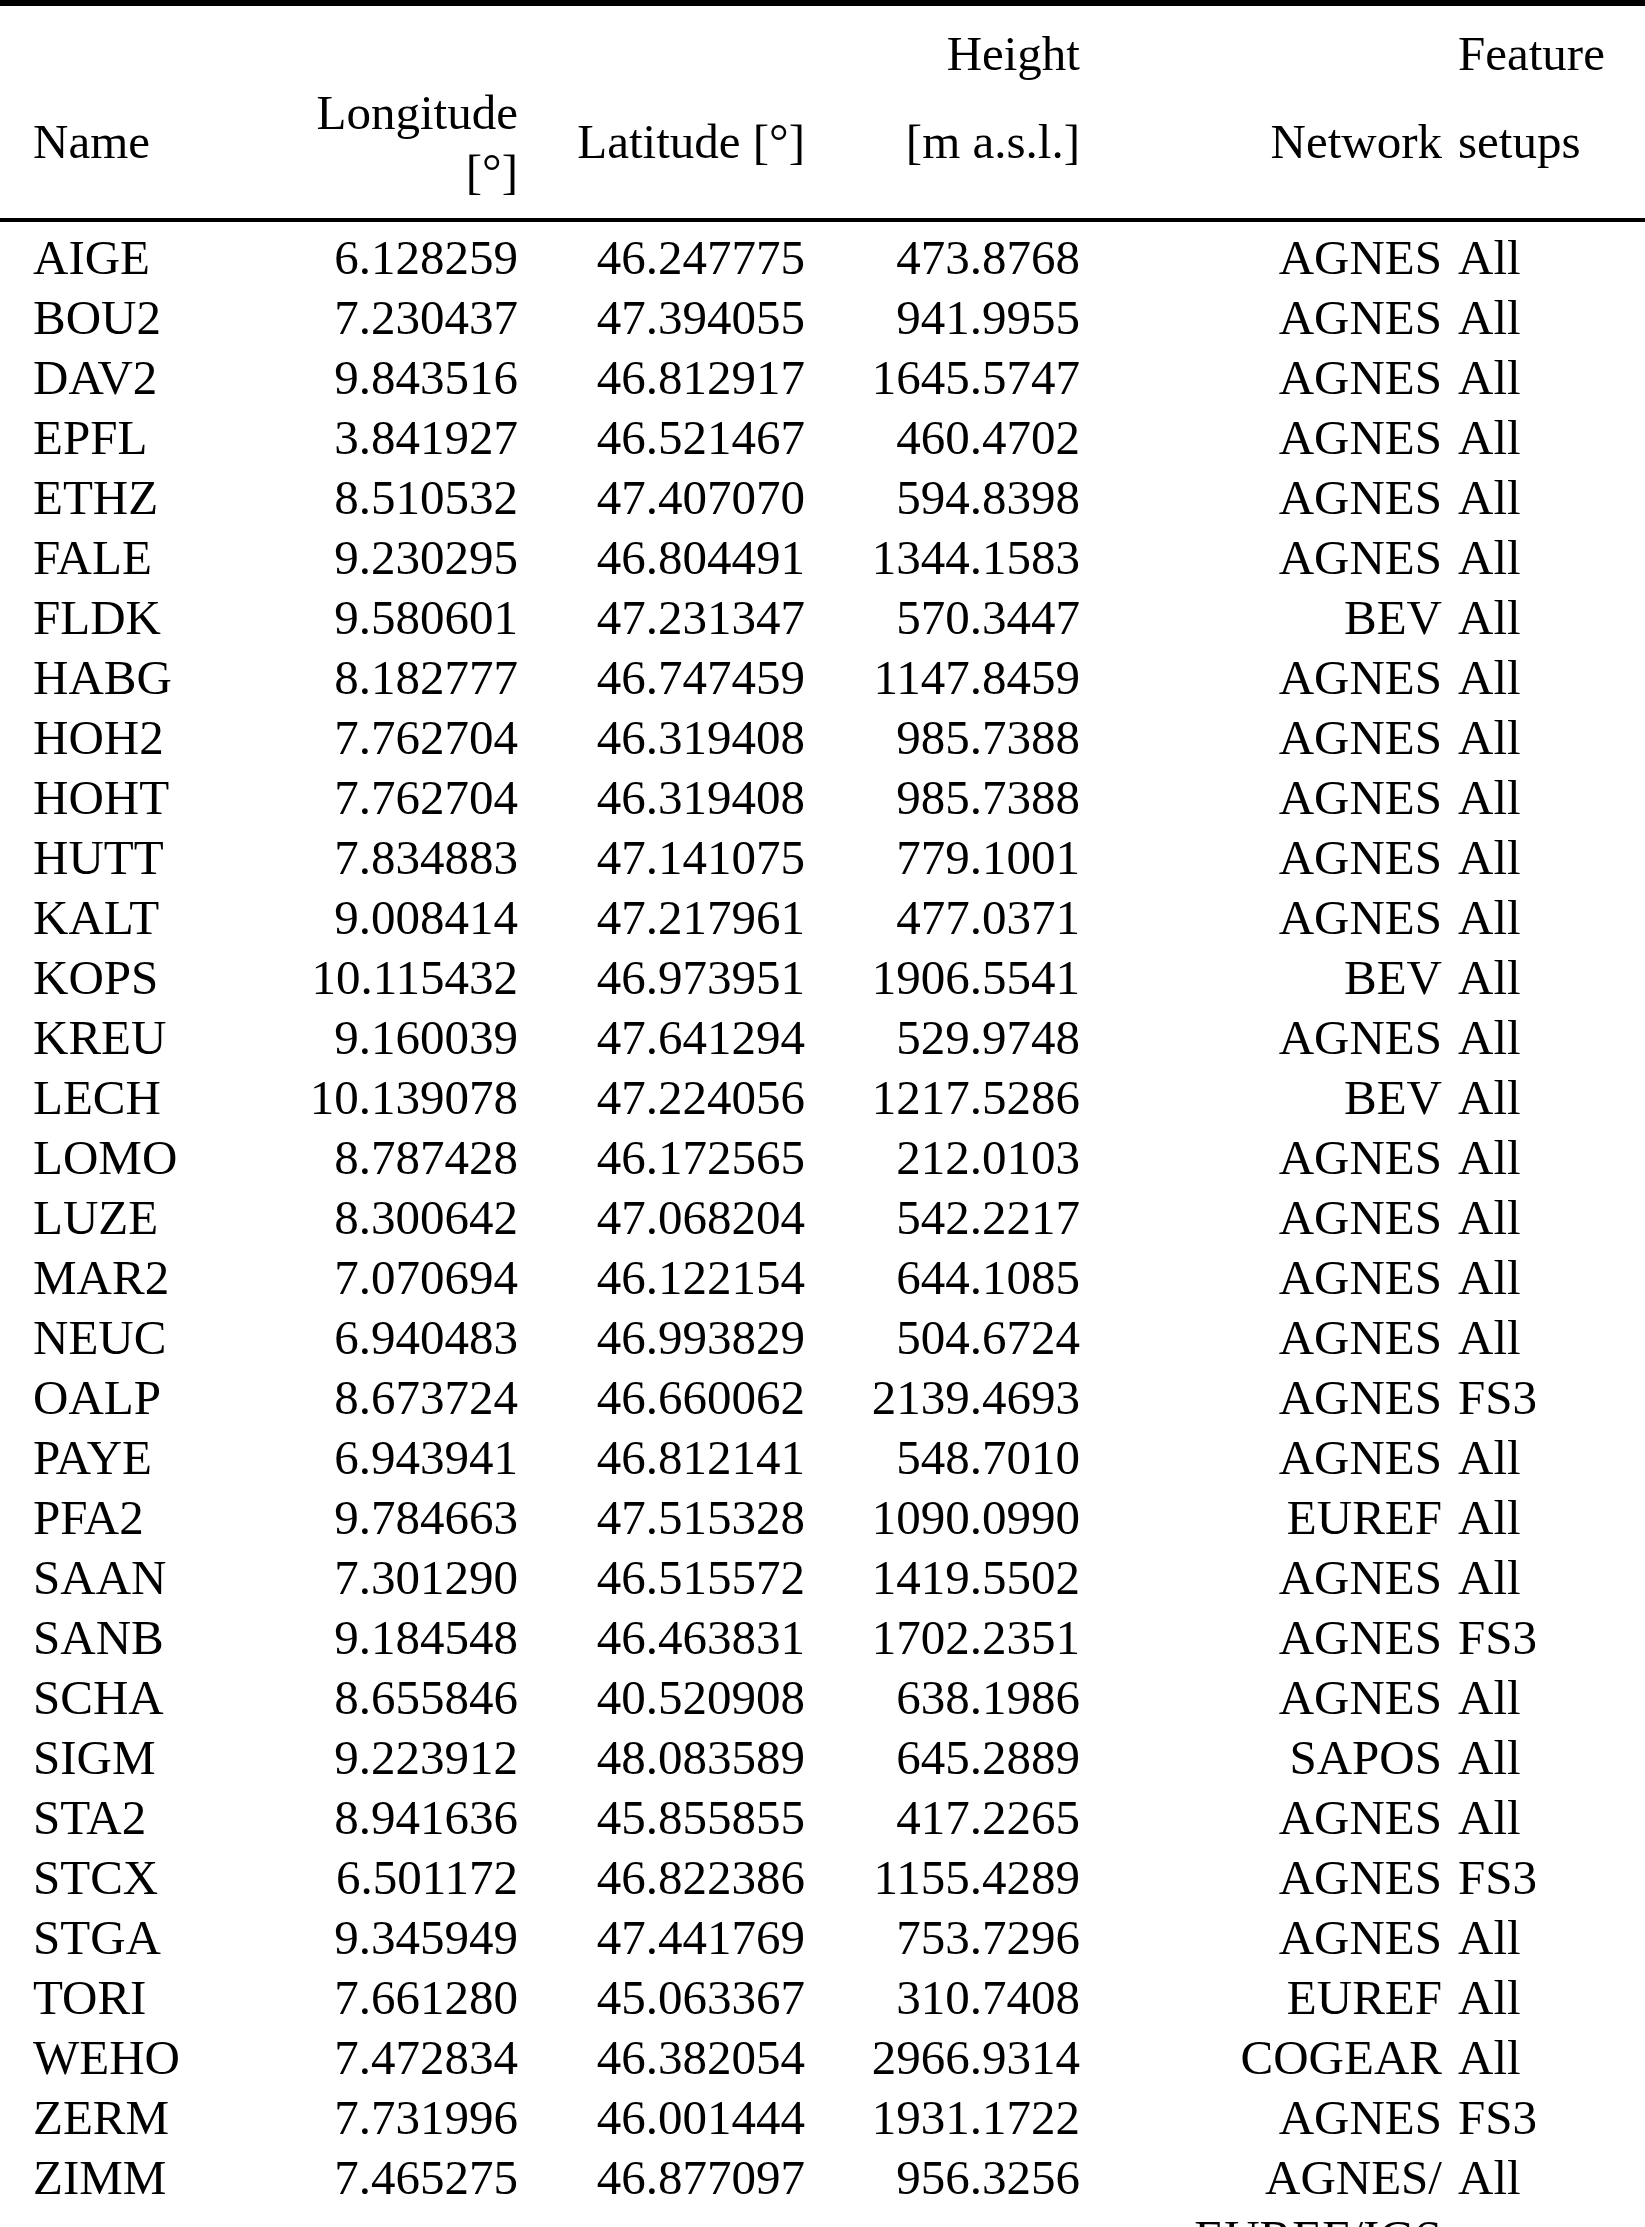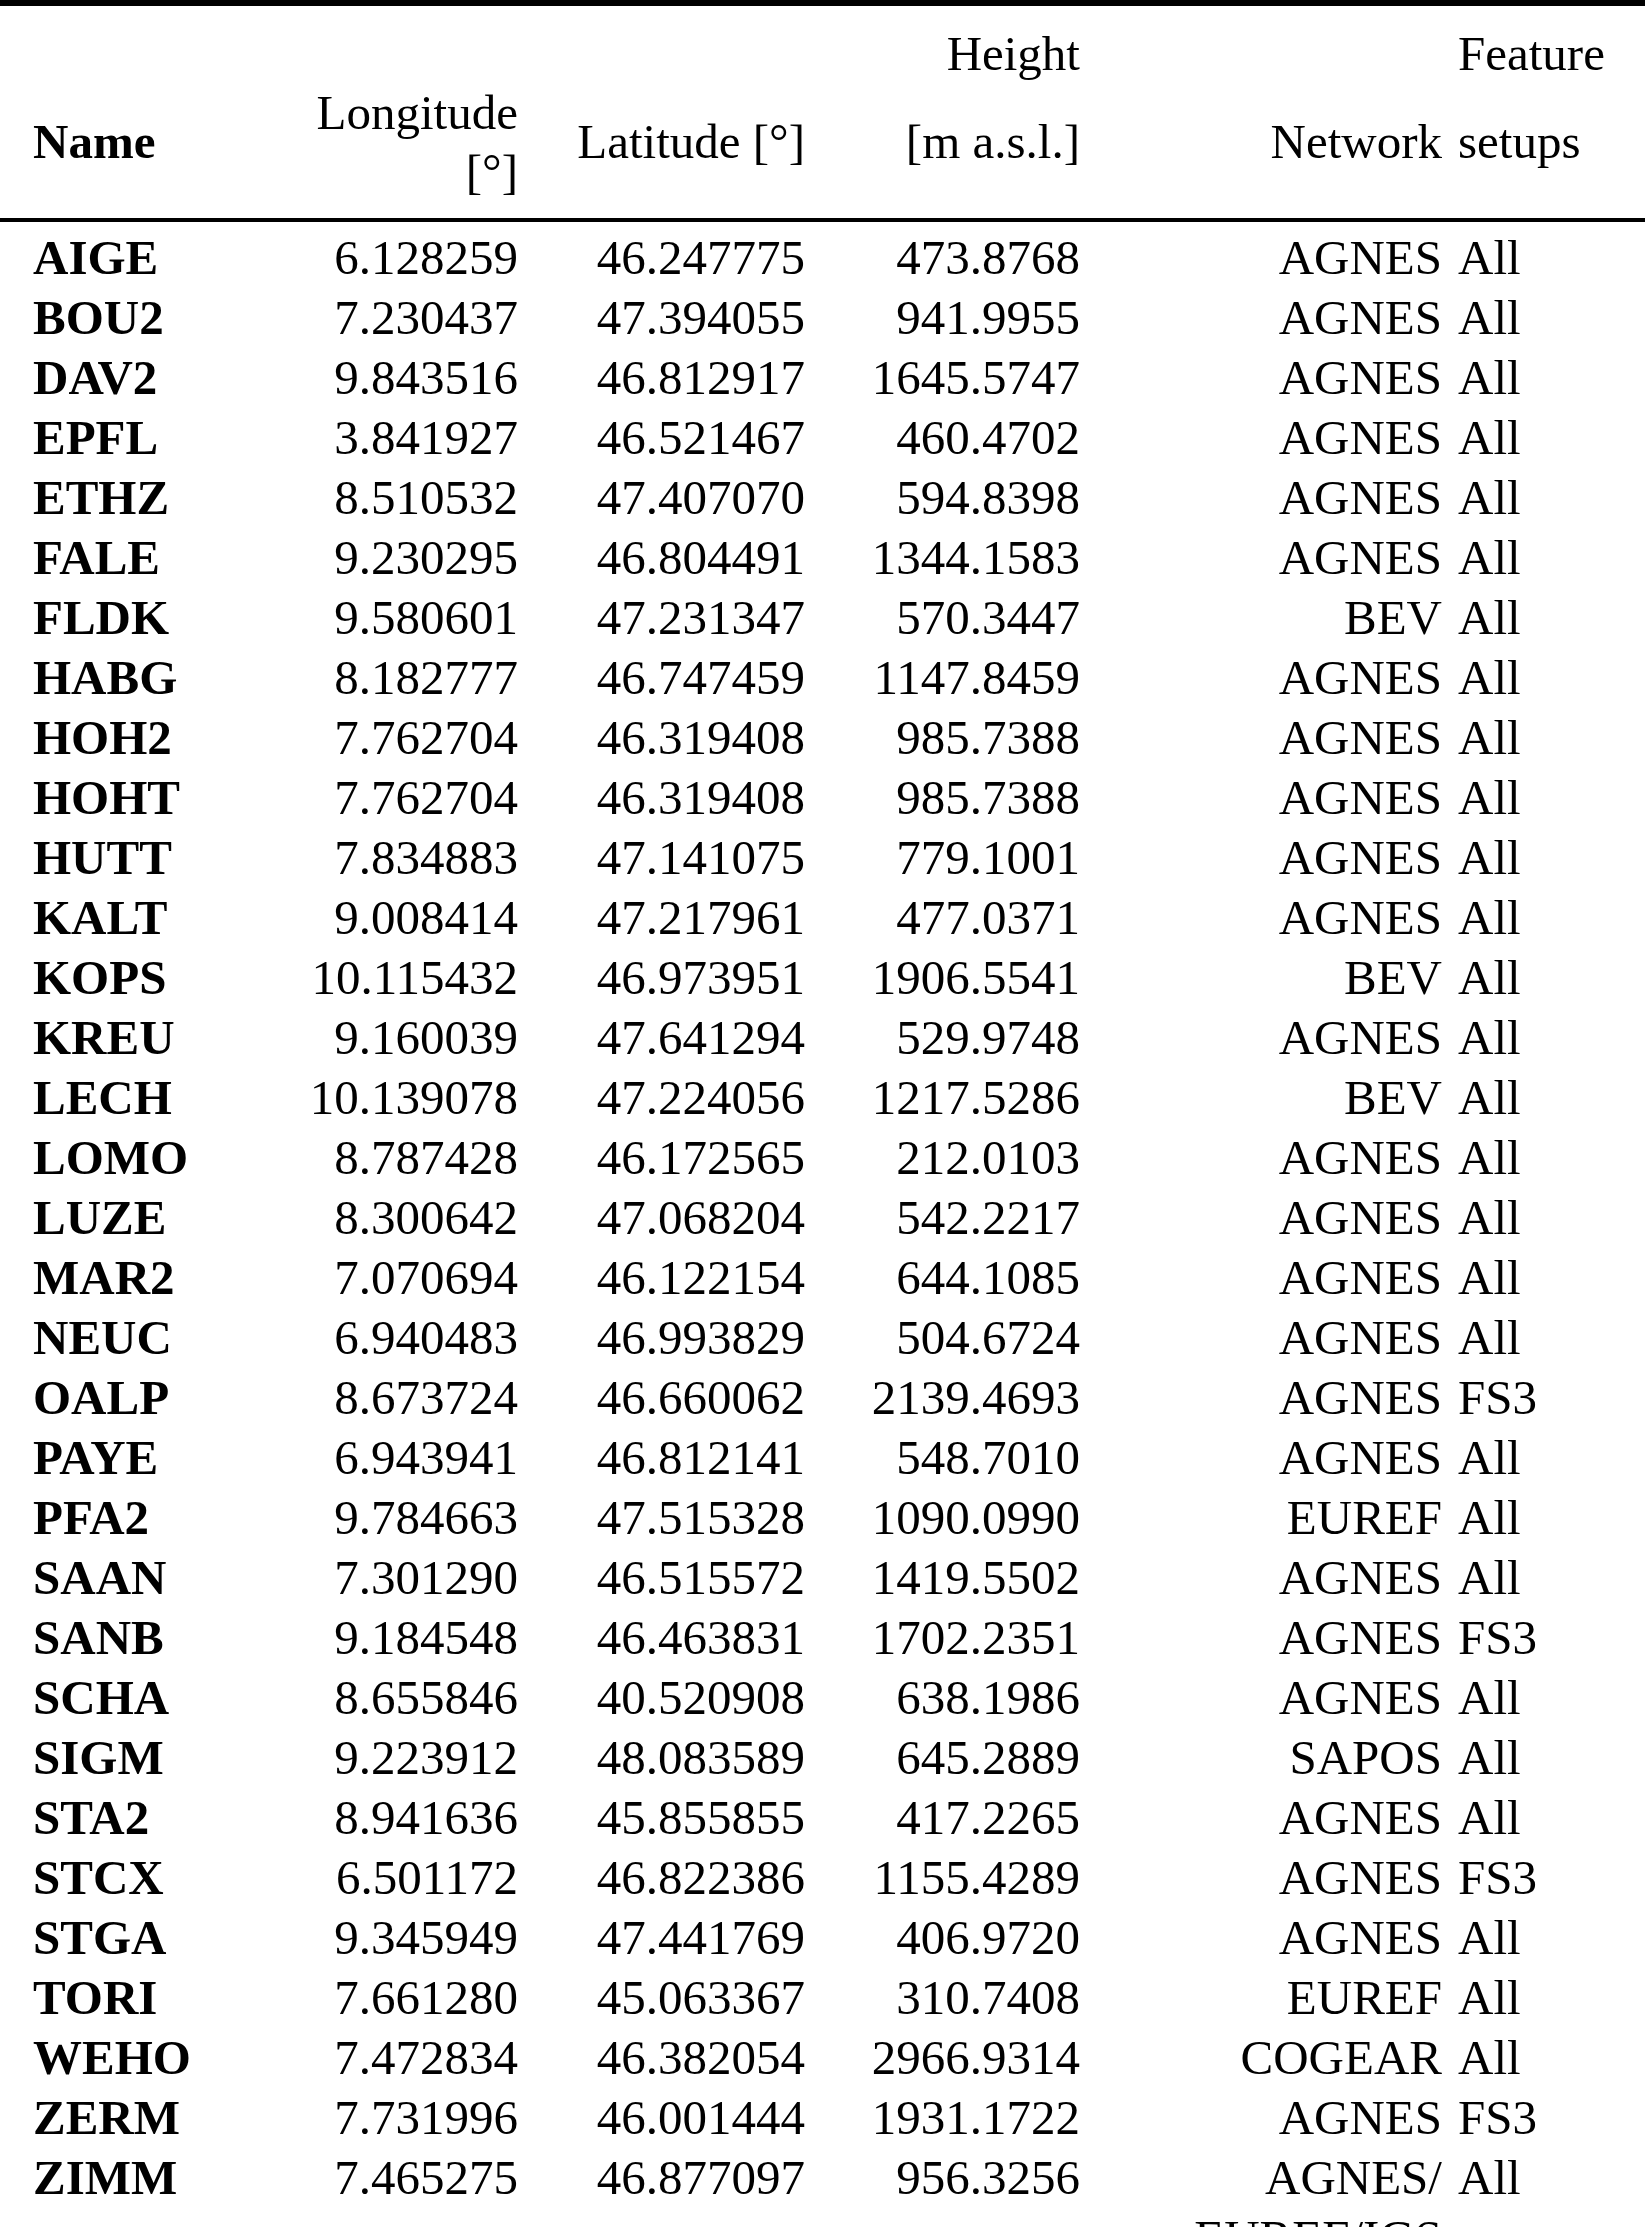--- a/index.html
+++ b/index.html
@@ -27,21 +27,21 @@
   col.w3 { width: 287px; }
   col.w4 { width: 275px; }
   col.w5 { width: 362px; }
   col.w6 { width: 205px; }
 
   th, td {
     padding: 0;
     font-weight: normal;
     white-space: pre-line;
   }
-  .c-name { text-align: left;  padding-left: 33px; font-weight: bold; }
+  .c-name { text-align: left;  padding-left: 33px; }
   .c-num  { text-align: right; }
   .c-net  { text-align: right;  padding-left: 68px; }
   .c-feat { text-align: left;  padding-left: 16px; }
 
   thead tr.h1 th { padding-top: 17.5px; line-height: 59px; }
   thead tr.h2 th { line-height: 59px; padding-bottom: 17.5px; border-bottom: 4.8px solid #000; }
 
   tbody td {
     height: 60px;
     line-height: 60px;
@@ -303,21 +303,21 @@
         <td class="c-num">6.501172</td>
         <td class="c-num">46.822386</td>
         <td class="c-num">1155.4289</td>
         <td class="c-net">AGNES</td>
         <td class="c-feat">FS3</td>
       </tr>
       <tr>
         <td class="c-name">STGA</td>
         <td class="c-num">9.345949</td>
         <td class="c-num">47.441769</td>
-        <td class="c-num">406.9720</td>
+        <td class="c-num">753.7296</td>
         <td class="c-net">AGNES</td>
         <td class="c-feat">All</td>
       </tr>
       <tr>
         <td class="c-name">TORI</td>
         <td class="c-num">7.661280</td>
         <td class="c-num">45.063367</td>
         <td class="c-num">310.7408</td>
         <td class="c-net">EUREF</td>
         <td class="c-feat">All</td>

